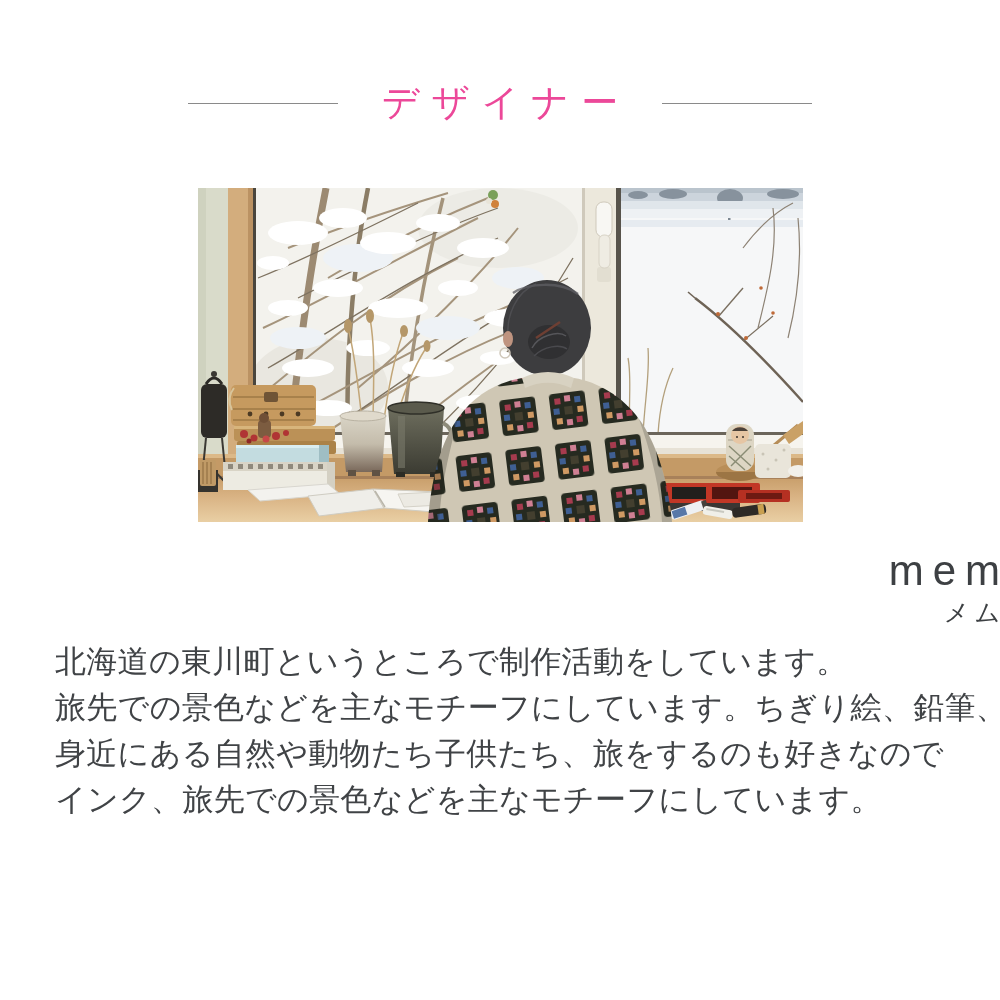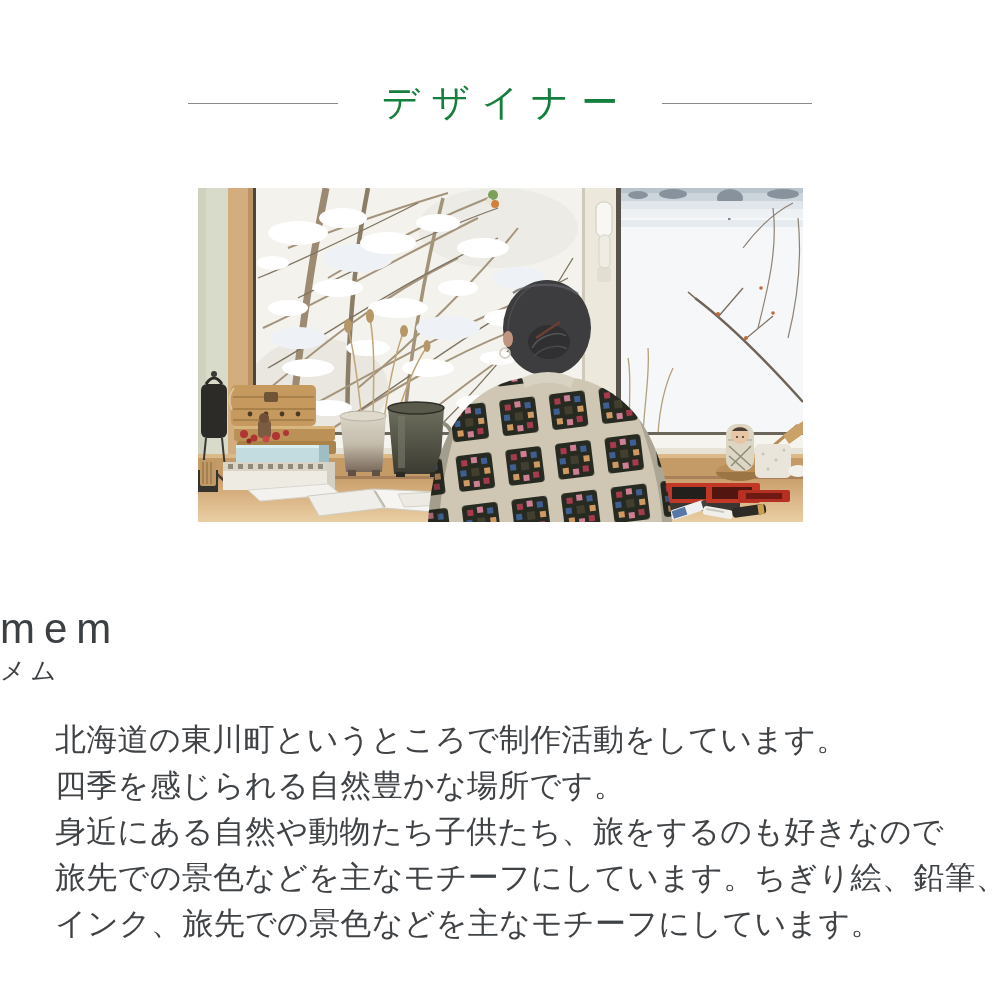--- a/index.html
+++ b/index.html
@@ -15,38 +15,38 @@
   
   .title-row{
     margin-top:80px;
     display:flex;align-items:center;justify-content:center;
     gap:44px;height:46px;
   }
   .rule{width:150px;height:1px;background:#8a8a8a;}
   .page-title{
     margin:0;margin-right:-12px;
     font-size:37px;font-weight:400;
-    letter-spacing:12px;color:#15803d;line-height:46px;
+    letter-spacing:12px;color:#ec4899;line-height:46px;
     white-space:nowrap;
   }
   
   .photo{margin:62px auto 0;width:605px;height:334px;display:block;}
   .photo svg{display:block;width:605px;height:334px;}
   
-  .name-block{text-align:left;margin-top:82px;}
+  .name-block{text-align:right;margin-top:24px;}
   .name-en{
     font-size:42px;font-weight:300;letter-spacing:9px;margin-right:-9px;
     line-height:50px;color:#3d4043;
   }
   .name-ja{
     font-size:25px;font-weight:400;letter-spacing:5px;margin-right:-5px;
     line-height:32px;color:#3d4043;
   }
   
-  .bio{margin:31px 40px 0 55px;}
+  .bio{margin:11px 40px 0 55px;}
   .bio p{
     margin:0;font-size:31px;line-height:46px;
     color:#404346;letter-spacing:0.3px;white-space:nowrap;
   }
 </style>
 </head>
 <body>
 
 <div class="page">
 
@@ -398,19 +398,18 @@
     </svg>
   </figure>
 
   <div class="name-block">
     <div class="name-en">mem</div>
     <div class="name-ja">メム</div>
   </div>
 
   <div class="bio">
     <p>北海道の東川町というところで制作活動をしています。</p>
-    <p>四季を感じられる自然豊かな場所です。</p>
+    <p>旅先での景色などを主なモチーフにしています。ちぎり絵、鉛筆、</p>
     <p>身近にある自然や動物たち子供たち、旅をするのも好きなので</p>
-    <p>旅先での景色などを主なモチーフにしています。ちぎり絵、鉛筆、</p>
     <p>インク、旅先での景色などを主なモチーフにしています。</p>
   </div>
 
 </div>
 
 </body></html>

